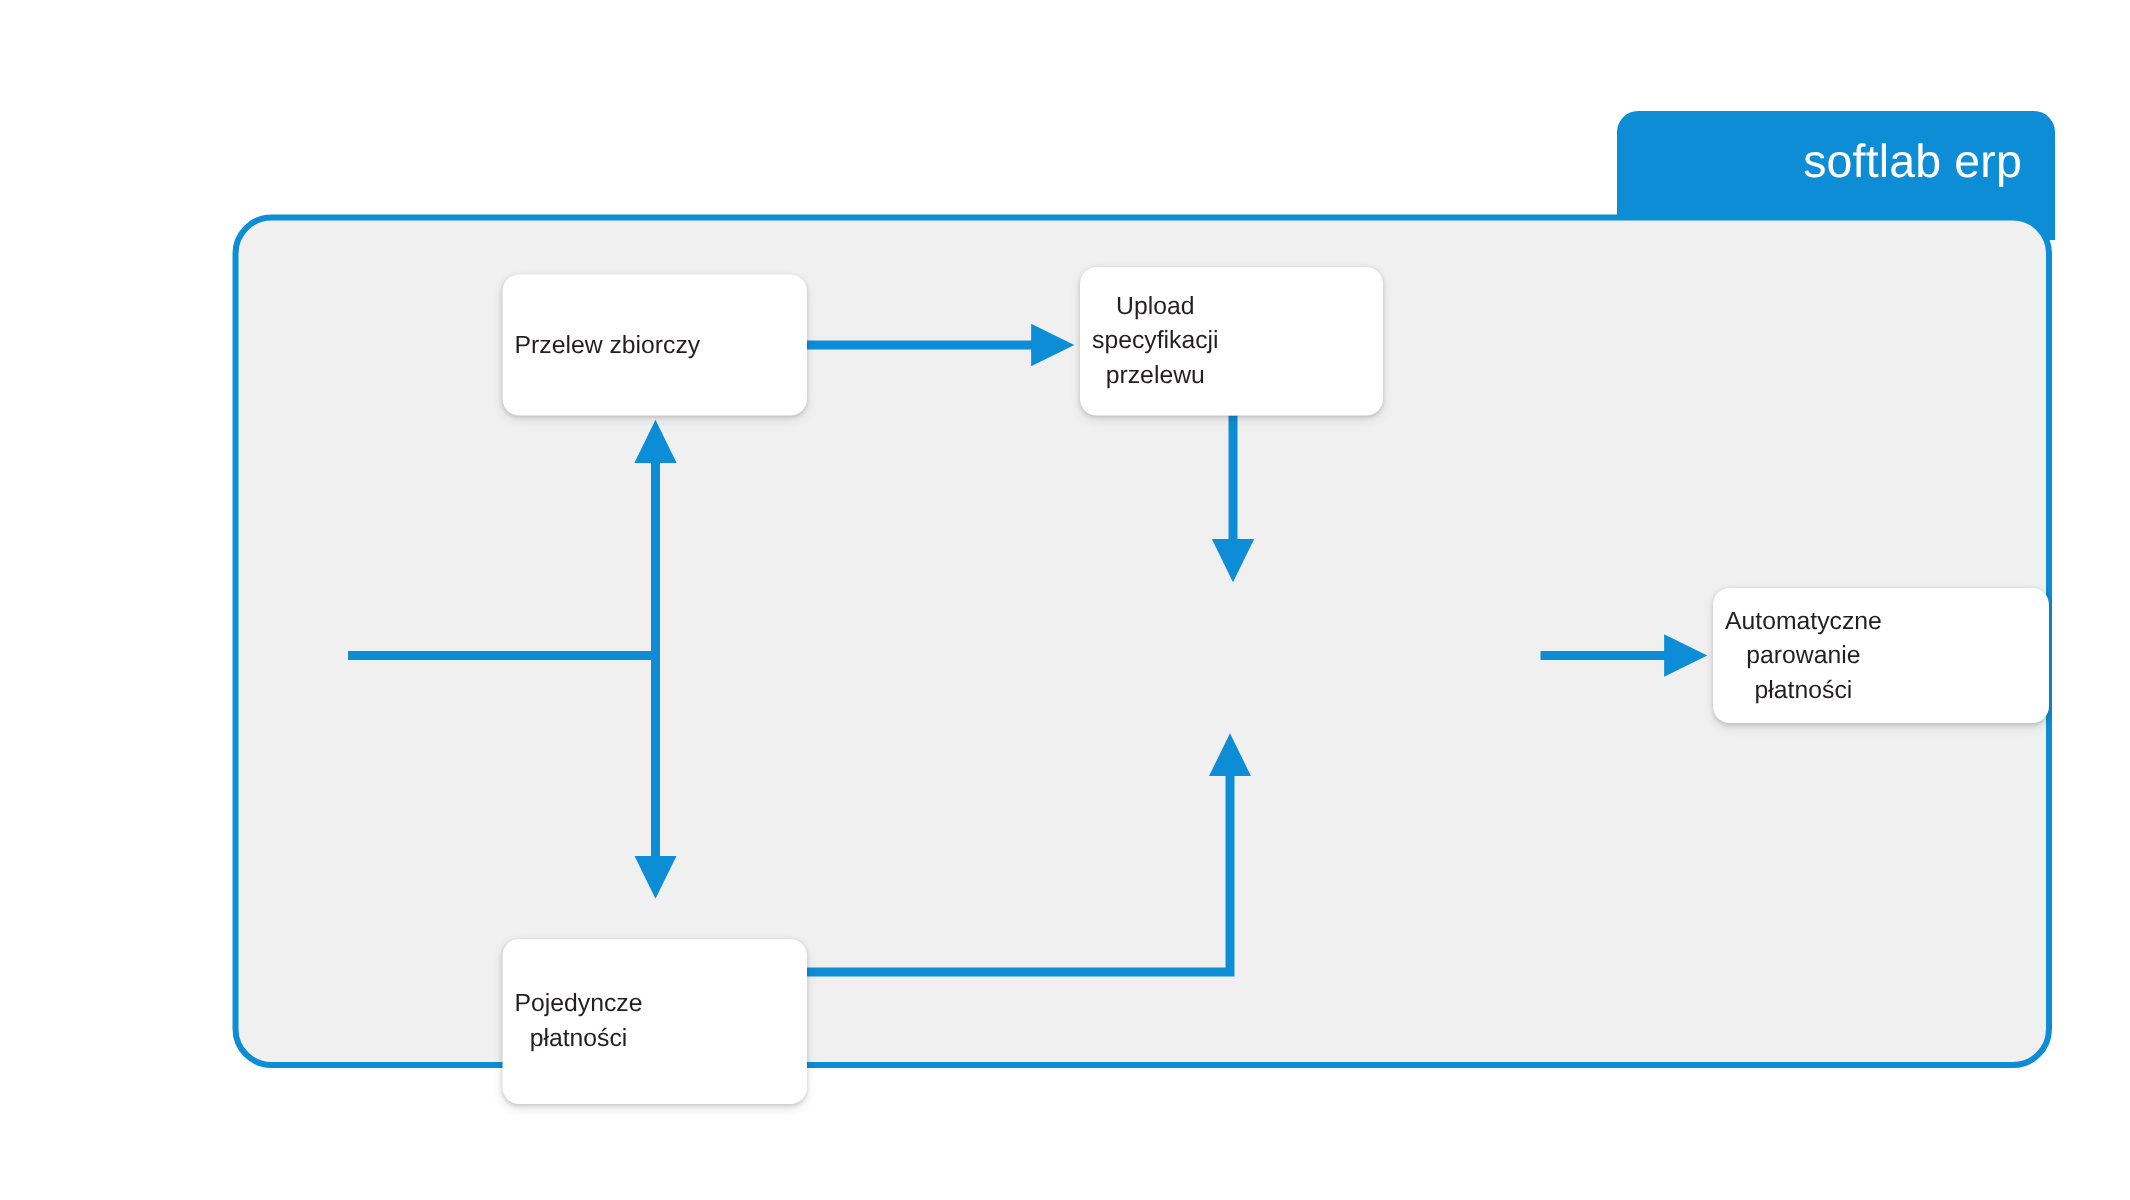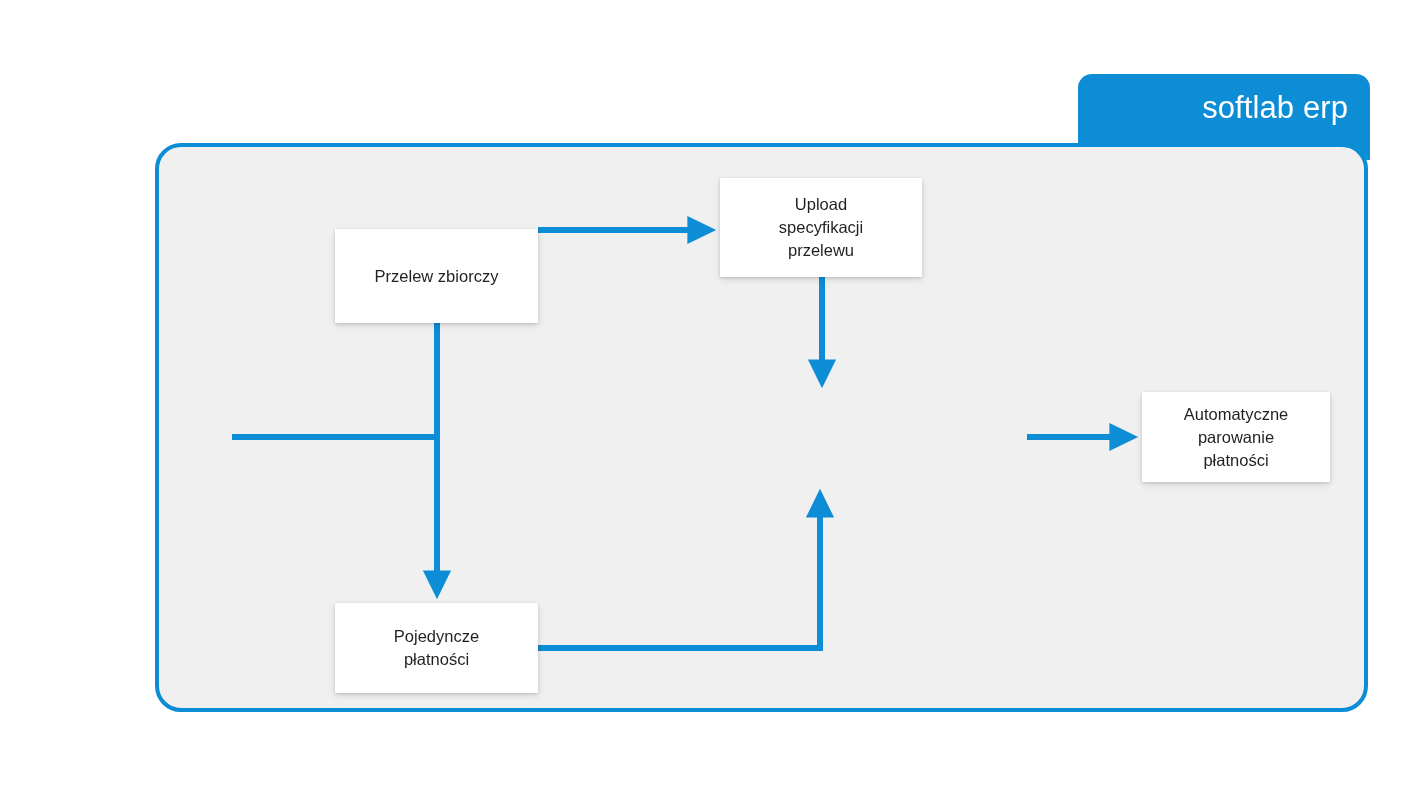--- a/index.html
+++ b/index.html
@@ -68,43 +68,42 @@
     height: 800px;
     z-index: 4;
     pointer-events: none;
   }
 
   
   .node {
     position: absolute;
     box-sizing: border-box;
     background: #ffffff;
-    border-radius: 0;
+    border-radius: 11px;
     box-shadow: 0 1px 3px rgba(0,0,0,.16), 0 3px 8px rgba(0,0,0,.09);
     display: flex;
     align-items: center;
-    justify-content: center;
     z-index: 6;
   }
   .node-label {
     color: #231f20;
     font-size: 16.5px;
     line-height: 23px;
     text-align: center;
     white-space: pre-line;
     padding: 0 8px;
   }
 
   
   #node-inflow       { left: 28px;  top: 392px; width: 204px; height: 90px; }
-  #node-bulk         { left: 335px; top: 183px; width: 203px; height: 94px; margin-top: 46px; }
+  #node-bulk         { left: 335px; top: 183px; width: 203px; height: 94px; }
   #node-upload       { left: 720px; top: 178px; width: 202px; height: 99px; }
   #node-autosearch   { left: 613px; top: 392px; width: 414px; height: 93px; }
-  #node-pairing      { left: 1142px;top: 392px; width: 188px; height: 90px; }
-  #node-single       { left: 335px; top: 603px; width: 203px; height: 90px; }
+  #node-pairing      { left: 1142px;top: 392px; width: 224px; height: 90px; }
+  #node-single       { left: 335px; top: 626px; width: 203px; height: 110px; }
 </style>
 </head>
 <body>
 
 <div id="stage">
 
   <div class="tab">
     <div class="tab-label">softlab erp</div>
   </div>
 

